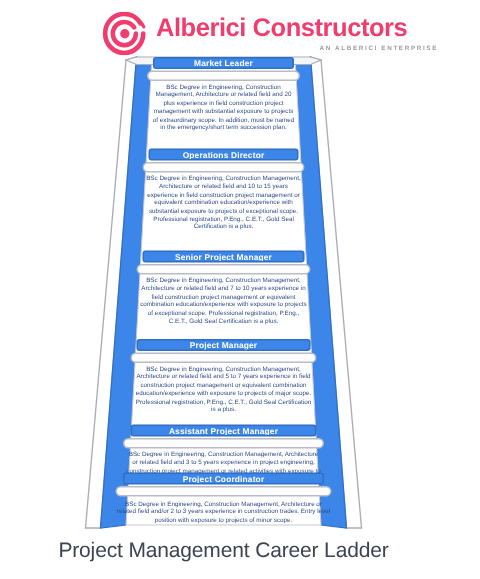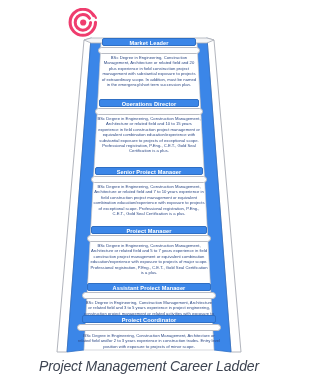--- a/index.html
+++ b/index.html
@@ -82,37 +82,40 @@
   }
 
   
   .caption{
     position:absolute;left:0;top:358px;width:298px;
     text-align:center;
     font-size:14px;
     color:#3d4451;
     font-family:"Liberation Sans", sans-serif;
     letter-spacing:-0.1px;
-    font-style:italic;
   }
 </style>
 </head>
 <body>
 
 <div class="header">
 
   <div class="logo-mark">
     <svg width="30" height="29" viewBox="0 0 30 29">
       <path d="M27.5 14.3c0 7.2-5.7 13-12.7 13S2.1 21.5 2.1 14.3 7.8 1.3 14.8 1.3c4.6 0 8.6 2.5 10.8 6.2" fill="none" stroke="#ef3d6e" stroke-width="3.1" stroke-linecap="round"></path>
       <path d="M22.6 14.4c0 4.3-3.4 7.8-7.7 7.8s-7.7-3.5-7.7-7.8 3.4-7.8 7.7-7.8c2.8 0 5.2 1.5 6.6 3.7" fill="none" stroke="#ef3d6e" stroke-width="3.0" stroke-linecap="round"></path>
       <circle cx="15.2" cy="14.5" r="3.1" fill="#ef3d6e"></circle>
       <path d="M25.3 6.2c1.2 1.3 2 2.4 2.6 3.7" fill="none" stroke="#ef3d6e" stroke-width="2.2" stroke-linecap="round"></path>
     </svg>
   </div>
 
+  <div class="brand-block">
+    <div class="brand-name">Alberici Constructors</div>
+    <div class="brand-tag">AN ALBERICI ENTERPRISE</div>
+  </div>
 </div>
 
 <div class="ladder">
 
   <svg width="298" height="324" viewBox="0 0 298 324">
 
     <polygon points="84,6 91,4 67,318 57,318" fill="#ffffff" stroke="#a9adb6" stroke-width="0.9"></polygon>
 
     <polygon points="214,6 207,4 231,318 241,318" fill="#ffffff" stroke="#a9adb6" stroke-width="0.9"></polygon>
 

